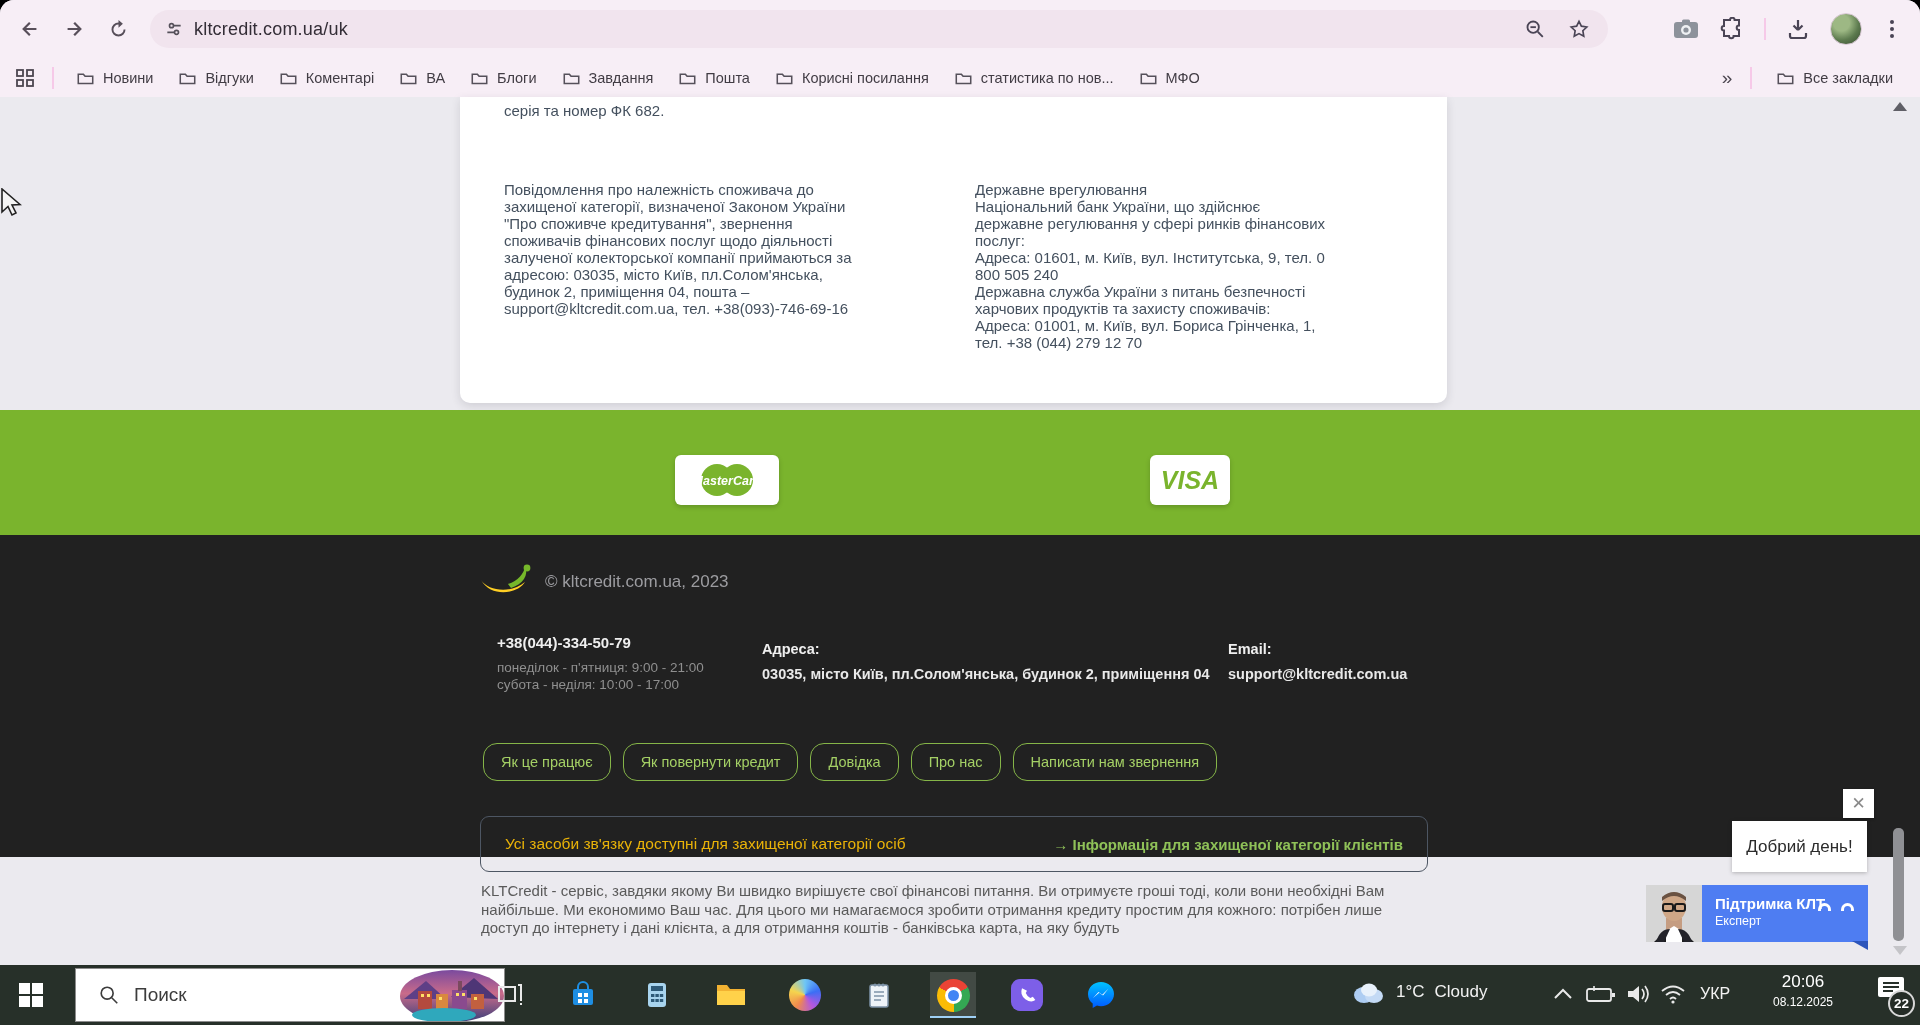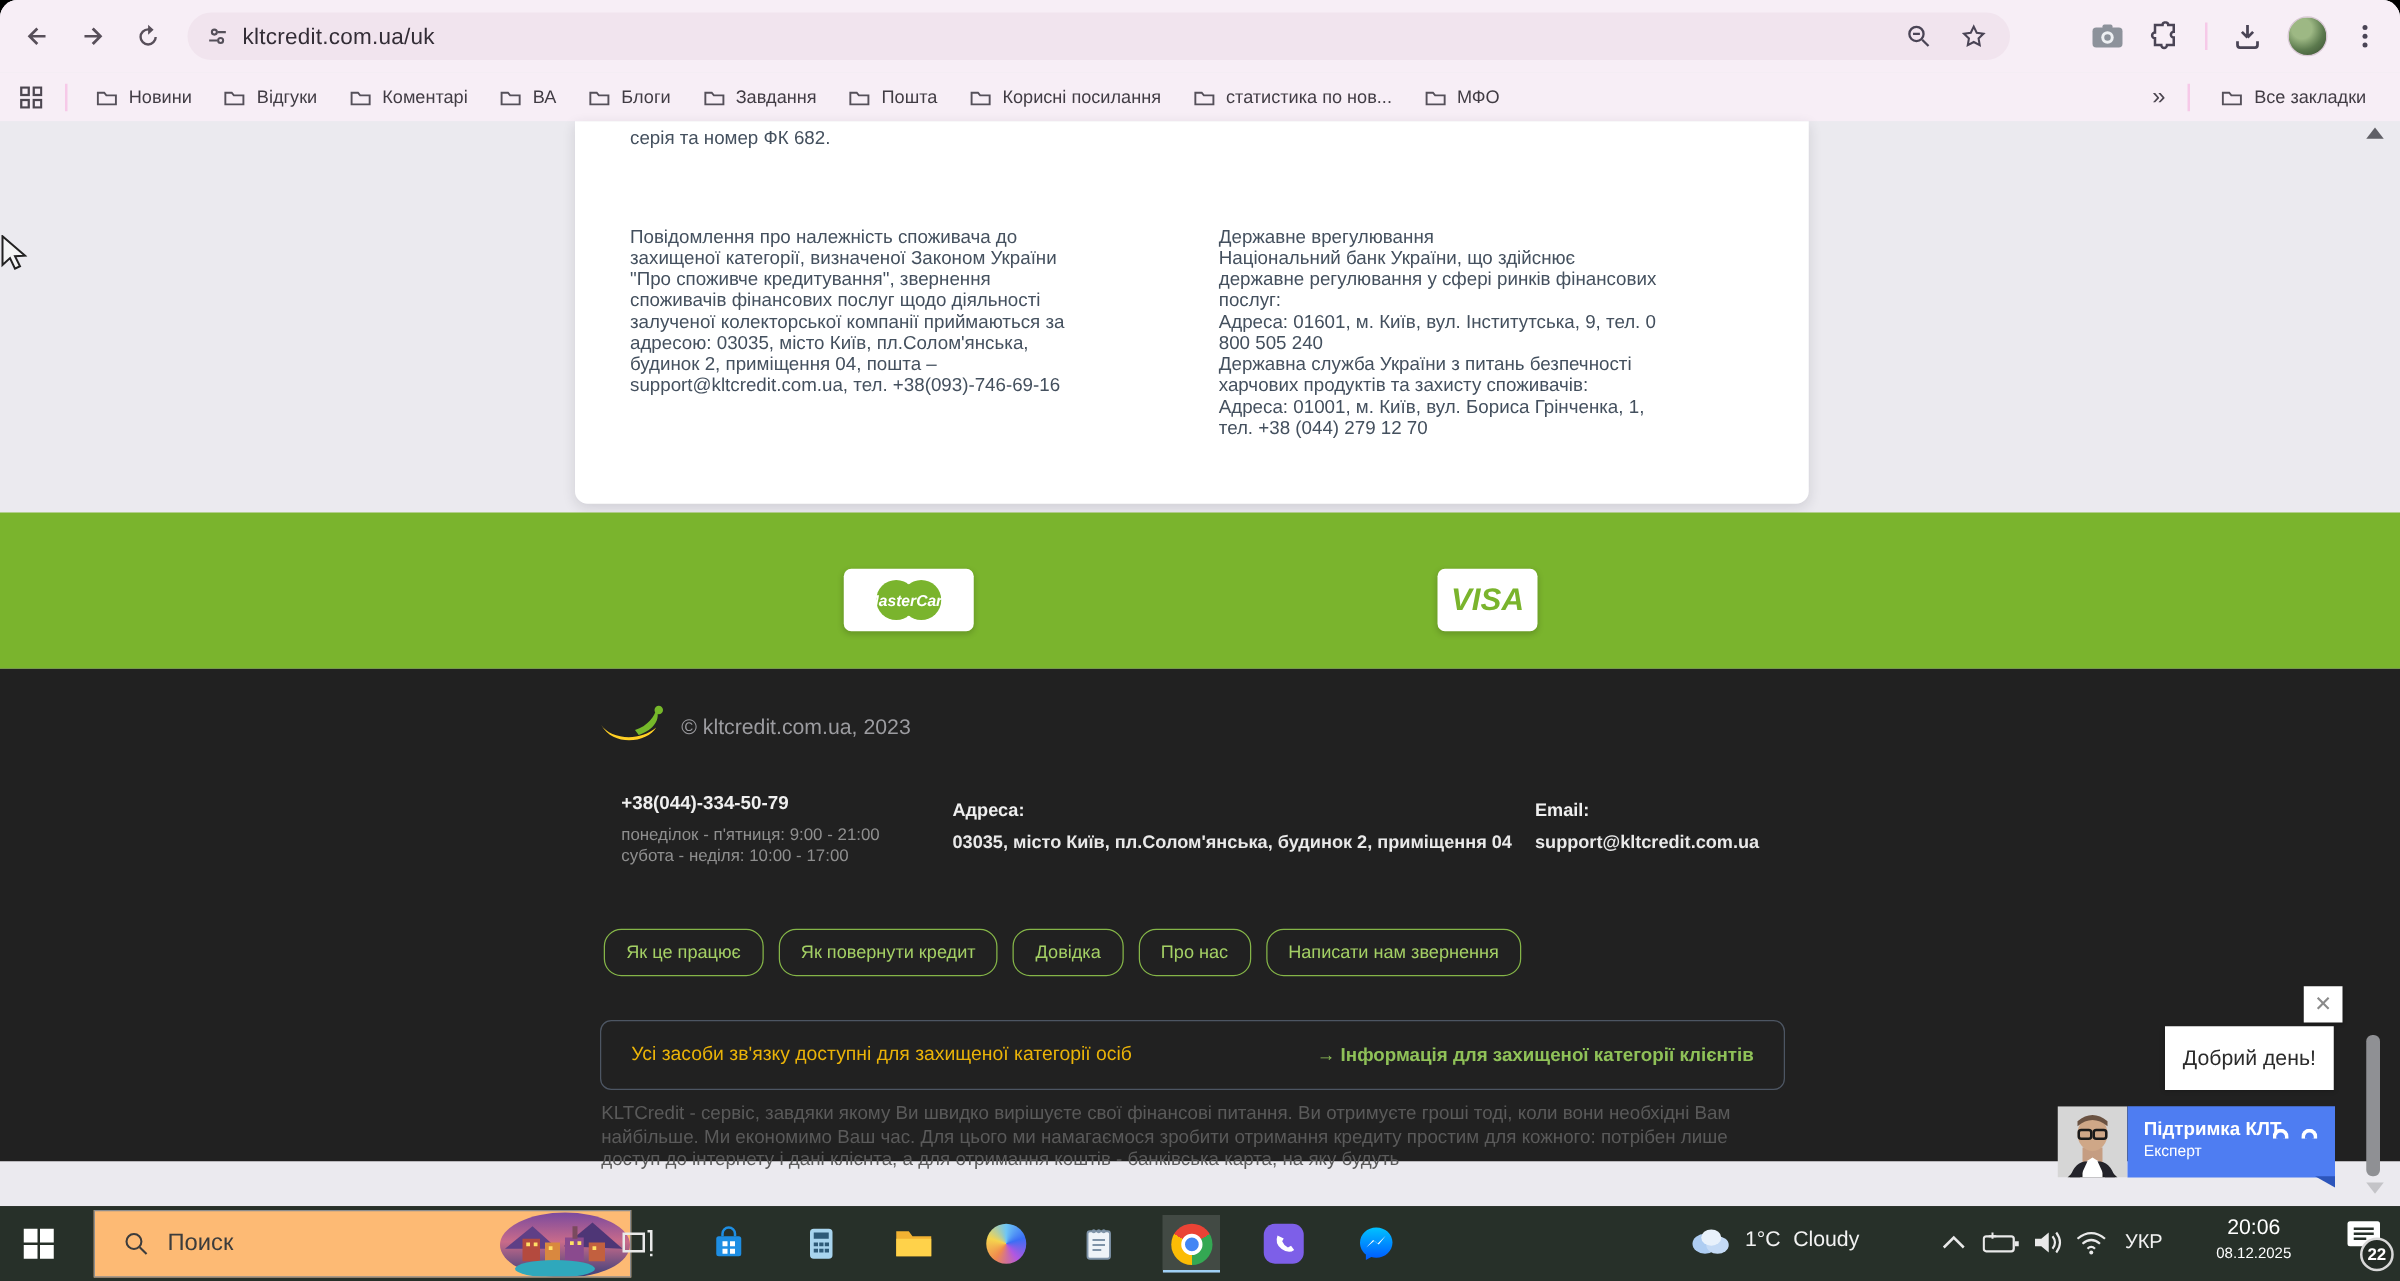--- a/index.html
+++ b/index.html
@@ -32,21 +32,21 @@
   .col-right { position:absolute; left:515px; top:84px; width:352px; font-size:15px; line-height:17px; color:#44505e; }
   .preline { white-space:pre-line; }
 
   .green-band { position:absolute; left:0; top:313px; width:1920px; height:125px; background:#7ab42d; }
   .pay-badge { position:absolute; top:45px; height:50px; background:#fff; border-radius:6px; box-shadow:0 2px 5px rgba(0,0,0,.18); display:flex; align-items:center; justify-content:center; }
   .mc-badge { left:675px; width:104px; }
   .visa-badge { left:1150px; width:80px; }
   .visa-text { font-size:25px; font-weight:800; font-style:italic; color:#7ab42d; letter-spacing:0; }
 
   
-  .footer { position:absolute; left:0; top:438px; width:1920px; height:394px; background:#212121; }
+  .footer { position:absolute; left:0; top:438px; width:1920px; height:322px; background:#212121; }
   .copyright { position:absolute; left:545px; top:37px; font-size:17px; color:#9c9ca0; }
   .f-logo { position:absolute; left:478px; top:28px; }
   .f-phone { position:absolute; left:497px; top:99px; font-size:15px; font-weight:bold; color:#efefef; }
   .f-hours { position:absolute; left:497px; top:124px; font-size:13.5px; line-height:17px; color:#8f8f8f; }
   .f-addr-label { position:absolute; left:762px; top:106px; font-size:14.5px; font-weight:bold; color:#efefef; }
   .f-addr { position:absolute; left:762px; top:131px; width:460px; font-size:14.5px; font-weight:bold; color:#e9e9e9; }
   .f-email-label { position:absolute; left:1228px; top:106px; font-size:14.5px; font-weight:bold; color:#efefef; }
   .f-email { position:absolute; left:1228px; top:131px; font-size:14.5px; font-weight:bold; color:#e9e9e9; }
   .f-buttons { position:absolute; left:483px; top:208px; display:flex; gap:12px; }
   .f-btn { height:38px; padding:0 17px; border:1.5px solid #85b548; border-radius:14px; background:transparent; color:#a4d065; font-size:14.5px; font-family:"Liberation Sans",sans-serif; display:flex; align-items:center; cursor:pointer; }
@@ -70,21 +70,21 @@
   .chat-role { font-size:12.5px; margin-top:2px; }
   .chat-eyes { position:absolute; right:14px; top:18px; display:flex; gap:10px; }
   .eye { width:13px; height:8px; border:3px solid #fff; border-bottom:none; border-radius:8px 8px 0 0; }
   .chat-tail { position:absolute; right:0; bottom:-8px; width:0; height:0; border-left:16px solid transparent; border-top:9px solid #2c55bb; }
 
   
   .taskbar { position:absolute; left:0; top:965px; width:1920px; height:60px; background:#273029; }
   .start-btn { position:absolute; left:0; top:0; width:62px; height:60px; display:flex; align-items:center; justify-content:center; }
   .win-logo { display:grid; grid-template-columns:11px 11px; grid-template-rows:11px 11px; gap:2px; }
   .win-logo span { background:#fff; }
-  .search-box { position:absolute; left:75px; top:3px; width:430px; height:54px; background:#fdba74; border:1px solid #8c8c8c; display:flex; align-items:center; overflow:hidden; }
+  .search-box { position:absolute; left:75px; top:3px; width:430px; height:54px; background:#ffffff; border:1px solid #8c8c8c; display:flex; align-items:center; overflow:hidden; }
   .search-text { font-size:19px; color:#3c3c3c; margin-left:14px; }
   .search-art { position:absolute; right:0; top:0; height:54px; }
   .tb-icon { position:absolute; top:7px; width:46px; height:46px; display:flex; align-items:center; justify-content:center; }
   .tb-active { background:rgba(255,255,255,.13); box-shadow:inset 0 -2px 0 #9fd0f5; }
   .chrome-ball { width:33px; height:33px; border-radius:50%; background:conic-gradient(from -60deg,#ea4335 0 120deg,#34a853 120deg 240deg,#fbbc05 240deg 360deg); position:relative; }
   .chrome-ball::after { content:""; position:absolute; inset:8px; border-radius:50%; background:#4285f4; border:3px solid #fff; }
   .copilot-ball { width:32px; height:32px; border-radius:50%; background:conic-gradient(#6ec6f5,#3b6ef5,#b257e0,#f08a4e,#f5d44e,#6ec6f5); }
   .viber-sq { width:32px; height:32px; border-radius:9px; background:#7d5fe8; display:flex; align-items:center; justify-content:center; }
   .tray-text { color:#f2f2f2; font-size:17px; }
   .clock { position:absolute; left:1748px; top:7px; width:110px; text-align:center; color:#fff; }

